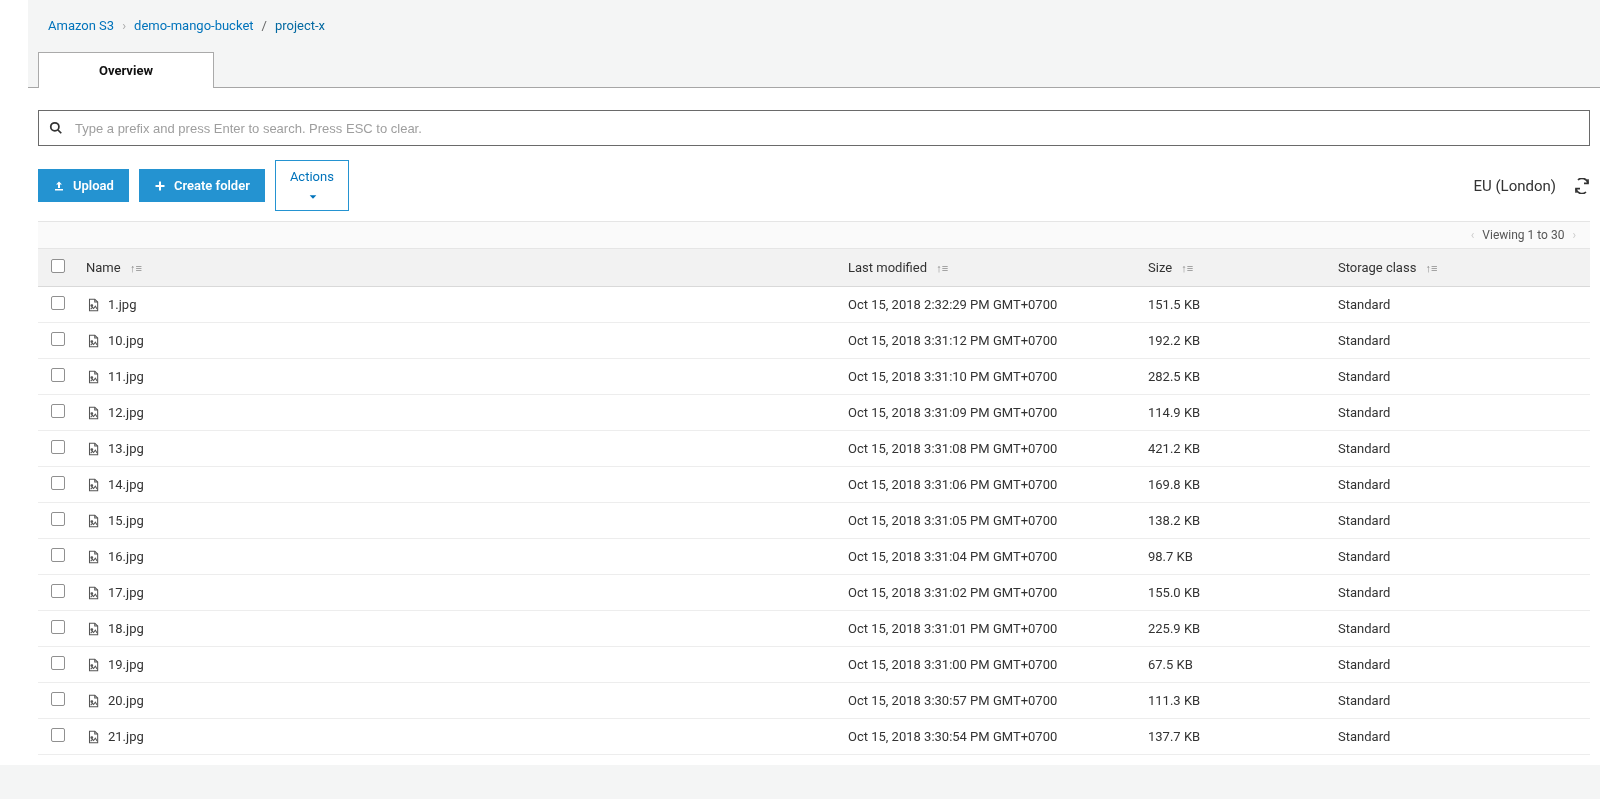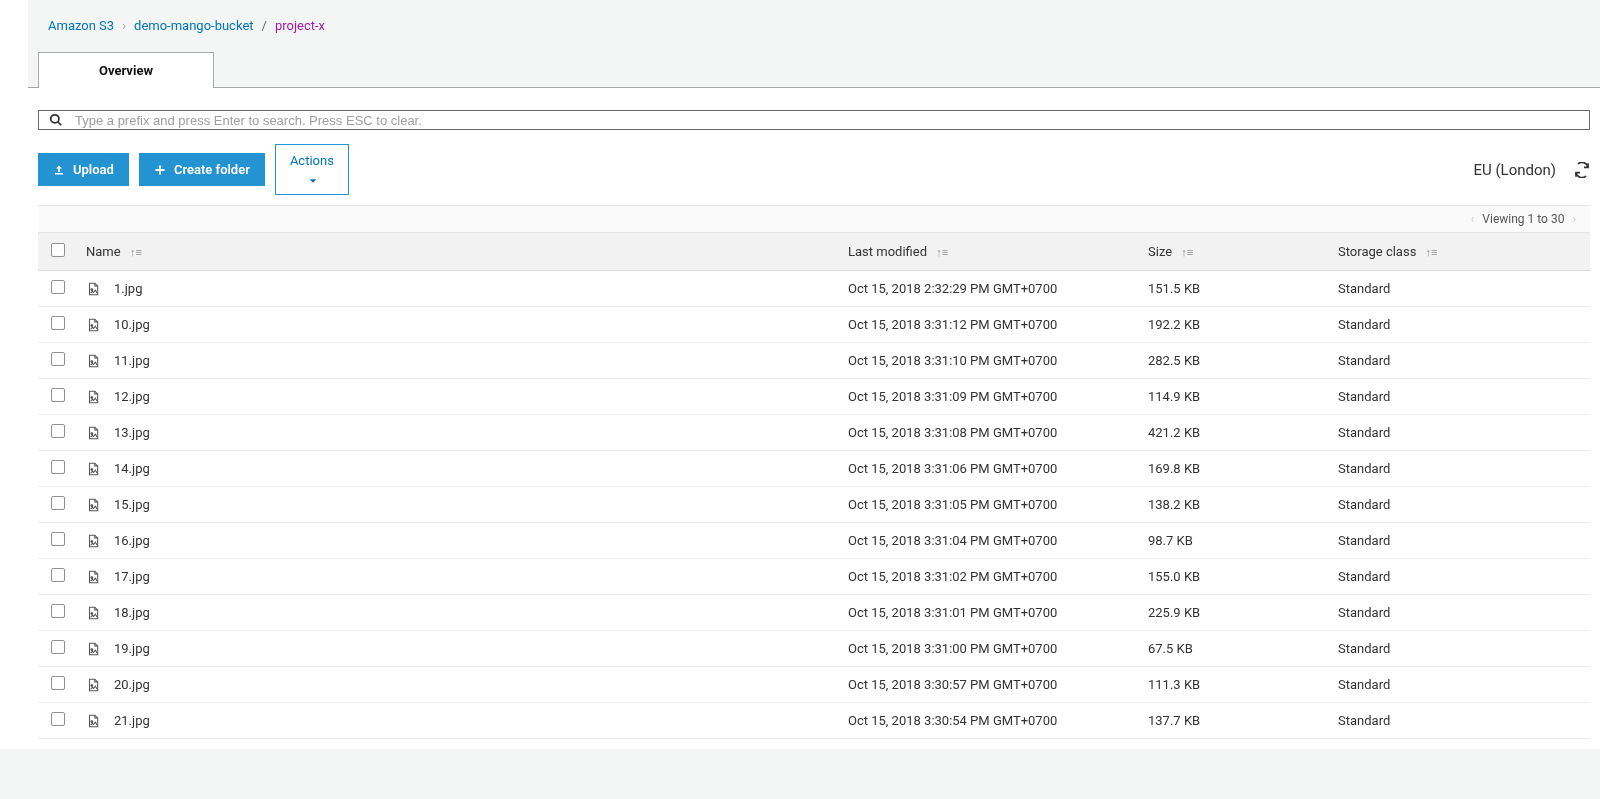--- a/index.html
+++ b/index.html
@@ -3,45 +3,45 @@
 <meta charset="utf-8">
 <style>
   * { box-sizing: border-box; margin: 0; padding: 0; }
   body { font-family: -apple-system, BlinkMacSystemFont, "Segoe UI", Roboto, Helvetica, Arial, sans-serif; font-size: 13px; color: #333; background: #f4f5f5; }
   .page { background: #fff; padding-left: 28px; }
   .header-area { background: #f4f5f5; padding: 14px 0 0 0; }
   .breadcrumb { padding: 4px 20px 18px 20px; font-size: 13px; display: flex; align-items: center; gap: 8px; color: #333; }
   .breadcrumb .link { color: #0073bb; cursor: pointer; }
   .breadcrumb .sep { color: #aaa; }
   .breadcrumb .sep-slash { color: #666; }
-  .breadcrumb .current { color: #a21caf; }
+  .breadcrumb .current { color: #0369a1; }
   .tabs-row { display: flex; border-bottom: 1px solid #a6a6a6; padding-left: 10px; }
   .tab { background: #fff; border: 1px solid #aaa; border-bottom: none; padding: 10px 60px; font-size: 13px; font-weight: 700; color: #111; cursor: pointer; position: relative; top: 1px; }
   .content { background: #fff; padding: 0 10px 10px 10px; }
   .search-wrap { padding: 22px 0 0 0; }
-  .search-box { border: 1px solid #6a6a6a; display: flex; align-items: center; height: 20px; padding: 0 10px; gap: 12px; background:#fff; }
+  .search-box { border: 1px solid #6a6a6a; display: flex; align-items: center; height: 36px; padding: 0 10px; gap: 12px; background:#fff; }
   .search-box input { border: none; outline: none; flex: 1; font-size: 13px; color: #333; background: transparent; }
   .search-box input::placeholder { color: #9e9e9e; }
   .toolbar { display: flex; align-items: center; padding: 14px 0 10px 0; gap: 10px; }
   .btn { display: inline-flex; align-items: center; gap: 8px; padding: 8px 14px; font-size: 13px; cursor: pointer; border: 1px solid transparent; }
   .btn-primary { background: #2493d1; color: #fff; font-weight:600; }
   .btn-outline { background: #fff; color: #0073bb; border: 1px solid #2493d1; flex-direction: column; }
   .btn-outline .caret { margin-left: 2px; }
   .toolbar-right { margin-left: auto; display: flex; align-items: center; gap: 18px; color: #333; font-size: 15px; }
   .refresh { cursor: pointer; color: #333; }
   .sub-toolbar { border-top: 1px solid #e5e5e5; border-bottom: 1px solid #e5e5e5; padding: 6px 10px; display: flex; justify-content: flex-end; background: #fafafa; }
   .viewing-wrap { display: flex; align-items: center; gap: 4px; color: #555; font-size: 12px; }
   .viewing-wrap .page-btn { color: #ccc; padding: 0 4px; }
   table { width: 100%; border-collapse: collapse; }
   thead th { text-align: left; font-weight: 400; font-size: 13px; color: #333; padding: 10px 8px; border-bottom: 1px solid #d9d9d9; background: #f2f2f2; }
   tbody td { padding: 9px 8px; border-bottom: 1px solid #ededed; font-size: 13px; color: #333; vertical-align: middle; }
   .chk-col { width: 40px; text-align: center; }
   .chk { width: 14px; height: 14px; border: 1px solid #909090; border-radius: 2px; background: #fff; display: inline-block; }
   .sort-icon { color: #8c8c8c; margin-left: 6px; font-size: 11px; }
-  .file-cell { display: flex; align-items: center; gap: 14px; }
+  .file-cell { display: flex; align-items: center; gap: 8px; }
   .file-icon { width: 14px; height: 14px; display:inline-flex; align-items:center; justify-content:center; }
   .col-name { width: auto; }
   .col-mod { width: 300px; }
   .col-size { width: 190px; }
   .col-storage { width: 260px; }
   svg { display:block; }
 </style>
 </head>
 <body>
 

